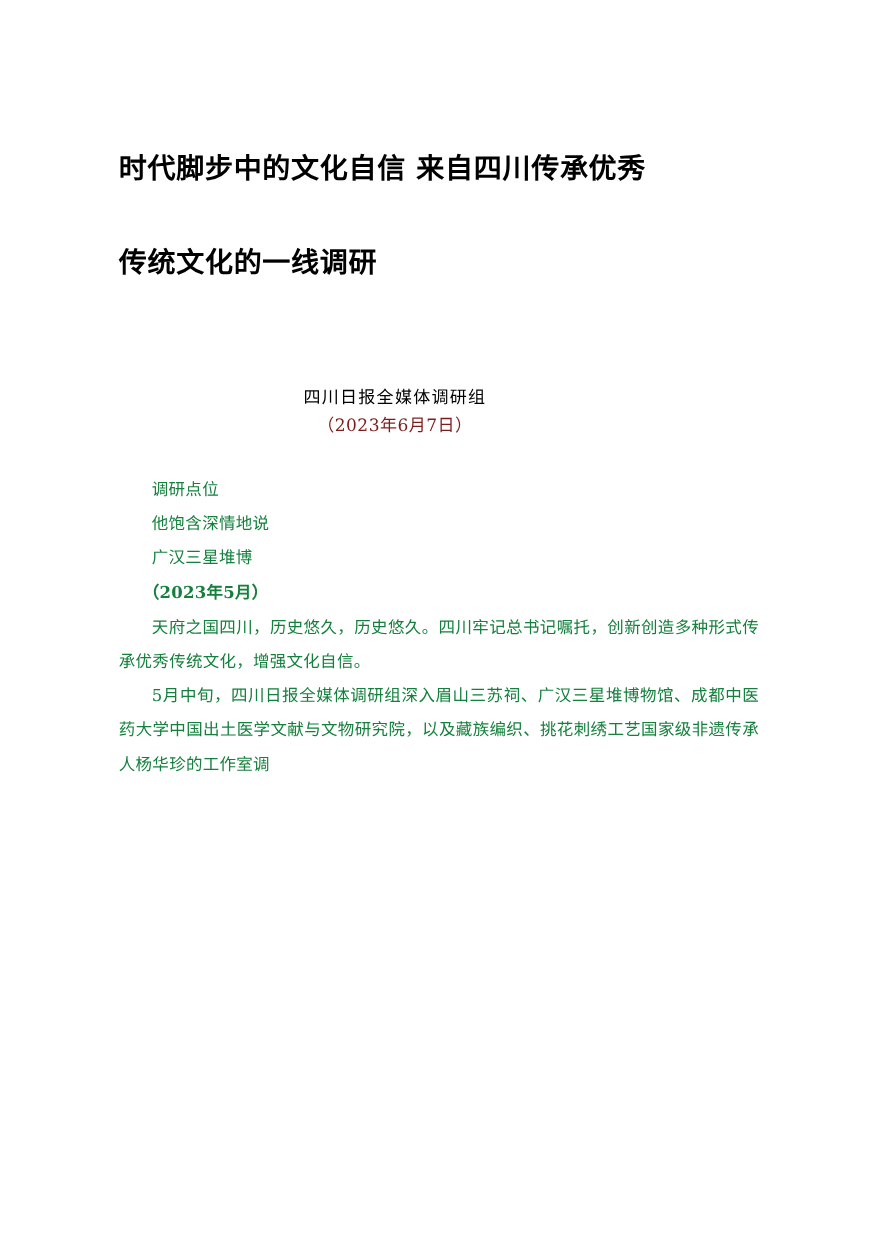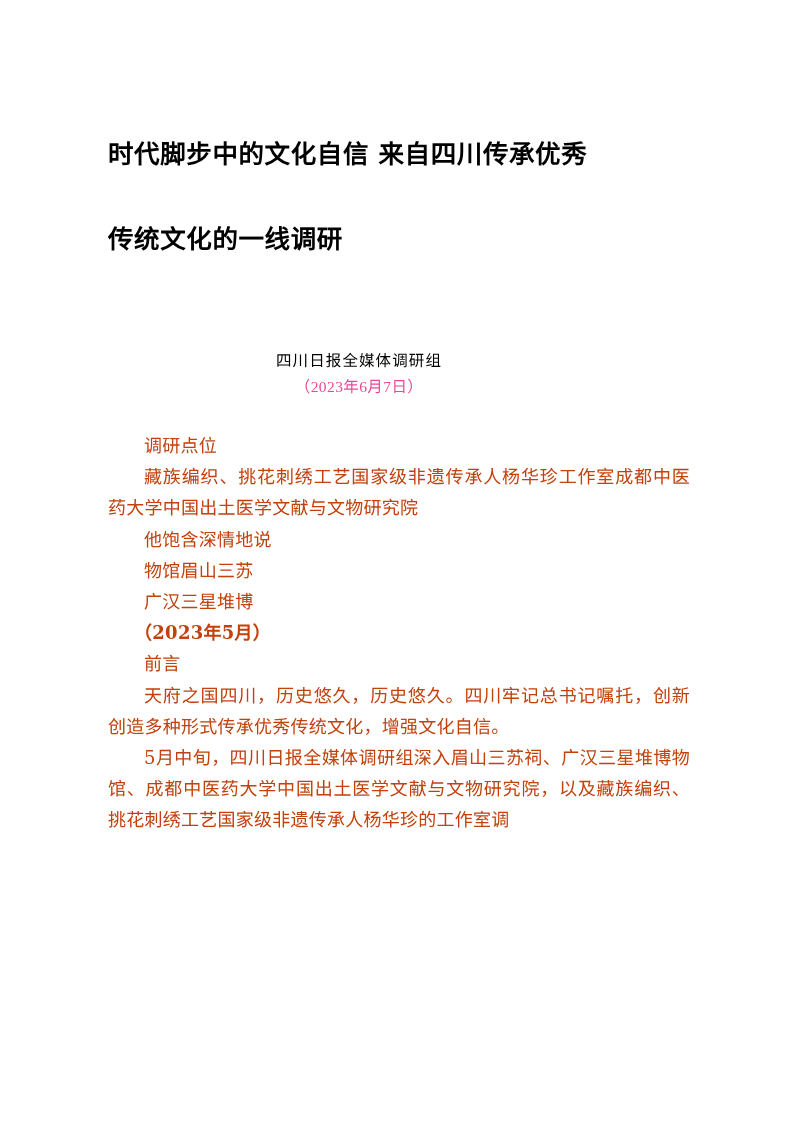--- a/index.html
+++ b/index.html
@@ -42,55 +42,54 @@
     text-align: left;
     color: #000000;
     white-space: pre-wrap;
   }
 
   
   .byline-block {
     margin: 0;
     padding-top: 66px;
     text-align: center;
-    font-family: Liberation Serif, serif;
   }
 
   .byline-author {
     display: block;
     font-size: 15.5px;
     line-height: 26px;
     letter-spacing: 1.1px;
     color: #000000;
     padding-right: 80px;
   }
 
   .byline-date {
     display: block;
     font-size: 15.5px;
     line-height: 26px;
     letter-spacing: 0.4px;
-    color: #ec4899;
+    color: #7f1d1d;
     padding-right: 80px;
   }
 
   
   .body-text {
     margin: 0;
     padding-top: 30px;
   }
 
   .para {
     margin: 0;
-    font-size: 18px;
+    font-size: 15px;
     line-height: 31.2px;
     letter-spacing: 0.25px;
     text-align: justify;
     text-justify: inter-ideograph;
-    color: #c2410c;
+    color: #15803d;
     word-break: break-all;
   }
 
   
   .para.indent {
     text-indent: 2em;
   }
 
   
   .para.indent-narrow {
@@ -107,24 +106,21 @@
     <h1 class="doc-title">时代脚步中的文化自信 来自四川传承优秀
 传统文化的一线调研</h1>
 
     <div class="byline-block">
       <span class="byline-author">四川日报全媒体调研组</span>
       <span class="byline-date">（2023年6月7日）</span>
     </div>
 
     <div class="body-text">
         <p class="para indent">调研点位</p>
-        <p class="para indent">藏族编织、挑花刺绣工艺国家级非遗传承人杨华珍工作室成都中医药大学中国出土医学文献与文物研究院</p>
         <p class="para indent">他饱含深情地说</p>
-        <p class="para indent">物馆眉山三苏</p>
         <p class="para indent">广汉三星堆博</p>
         <p class="para indent-narrow">（2023年5月）</p>
-        <p class="para indent">前言</p>
         <p class="para indent">天府之国四川，历史悠久，历史悠久。四川牢记总书记嘱托，创新创造多种形式传承优秀传统文化，增强文化自信。</p>
         <p class="para indent">5月中旬，四川日报全媒体调研组深入眉山三苏祠、广汉三星堆博物馆、成都中医药大学中国出土医学文献与文物研究院，以及藏族编织、挑花刺绣工艺国家级非遗传承人杨华珍的工作室调</p>
       </div>
 
   </div>
 </div>
 
 </body></html>

